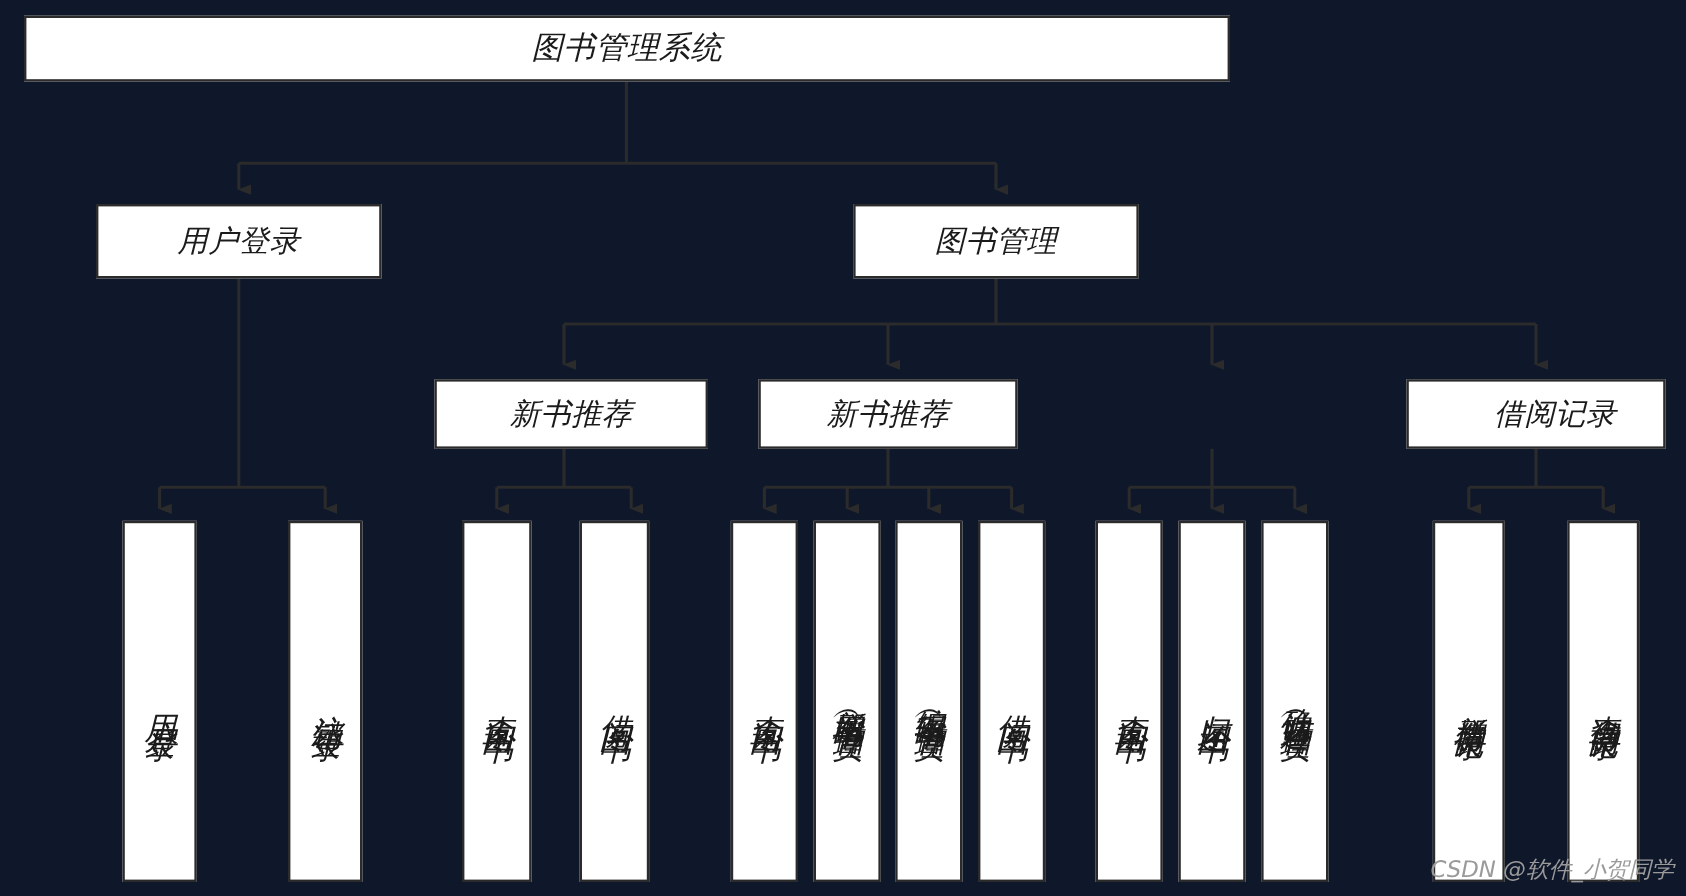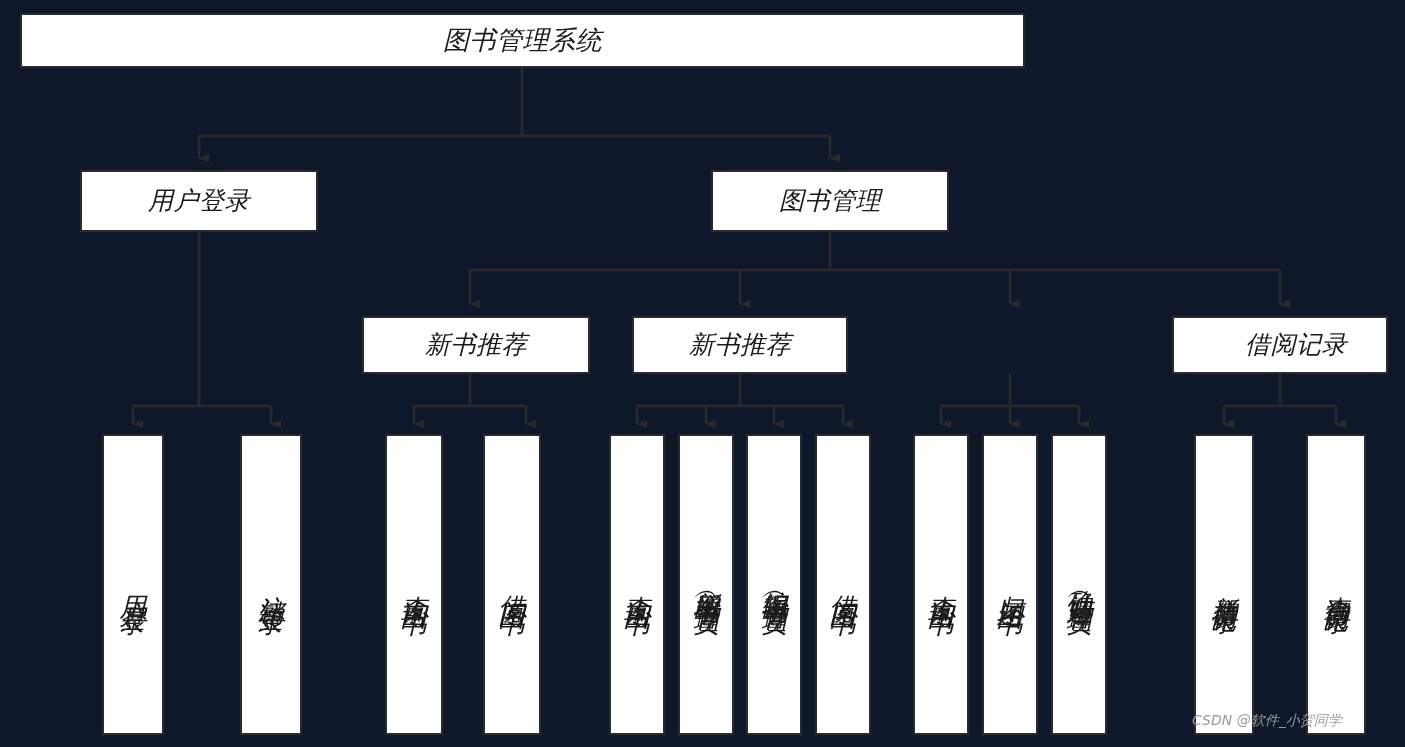--- a/index.html
+++ b/index.html
@@ -65,21 +65,21 @@
     text-align: center;
   }
   .node.leaf.tall .node-label {
     font-size: 25px;
     letter-spacing: 3px;
   }
   .watermark {
     position: absolute;
     left: 1192px;
     top: 712px;
-    font-size: 14px;
+    font-size: 19px;
     color: #9a9a9a;
     white-space: nowrap;
     z-index: 6;
     font-family: "DejaVu Sans", "Liberation Sans", sans-serif;
   }
 </style>
 </head>
 <body>
 
 <div id="diagram-root">

